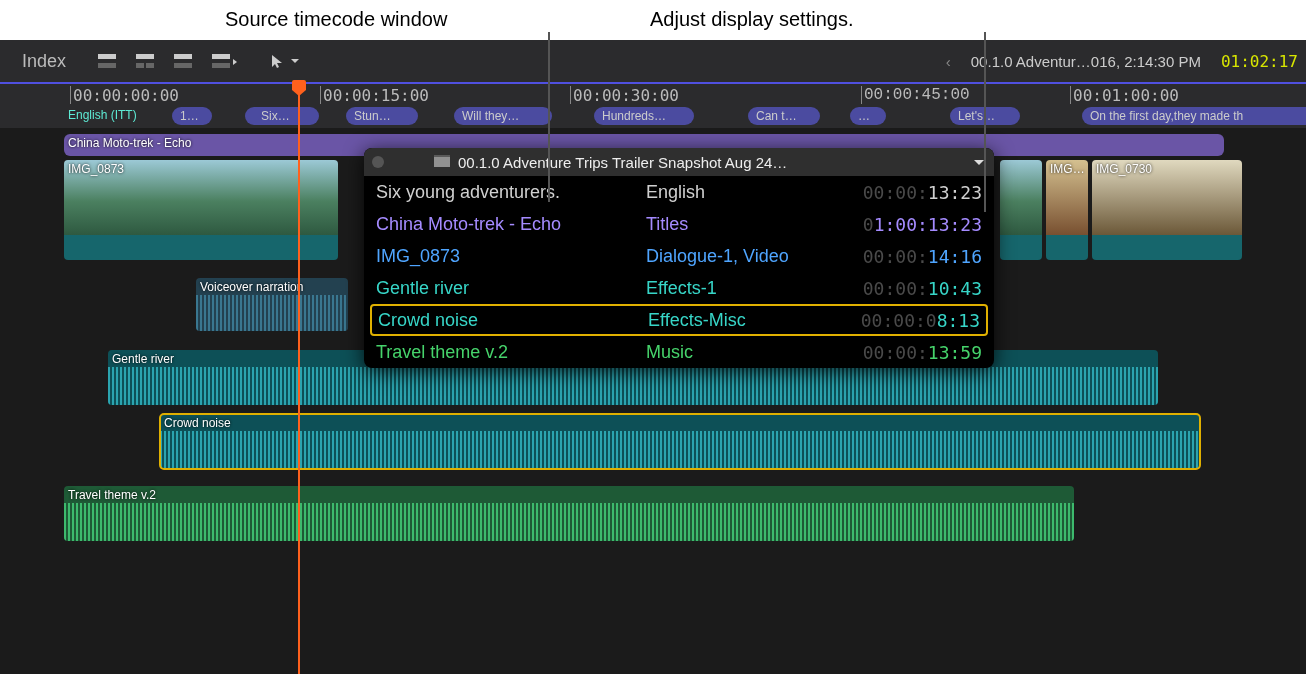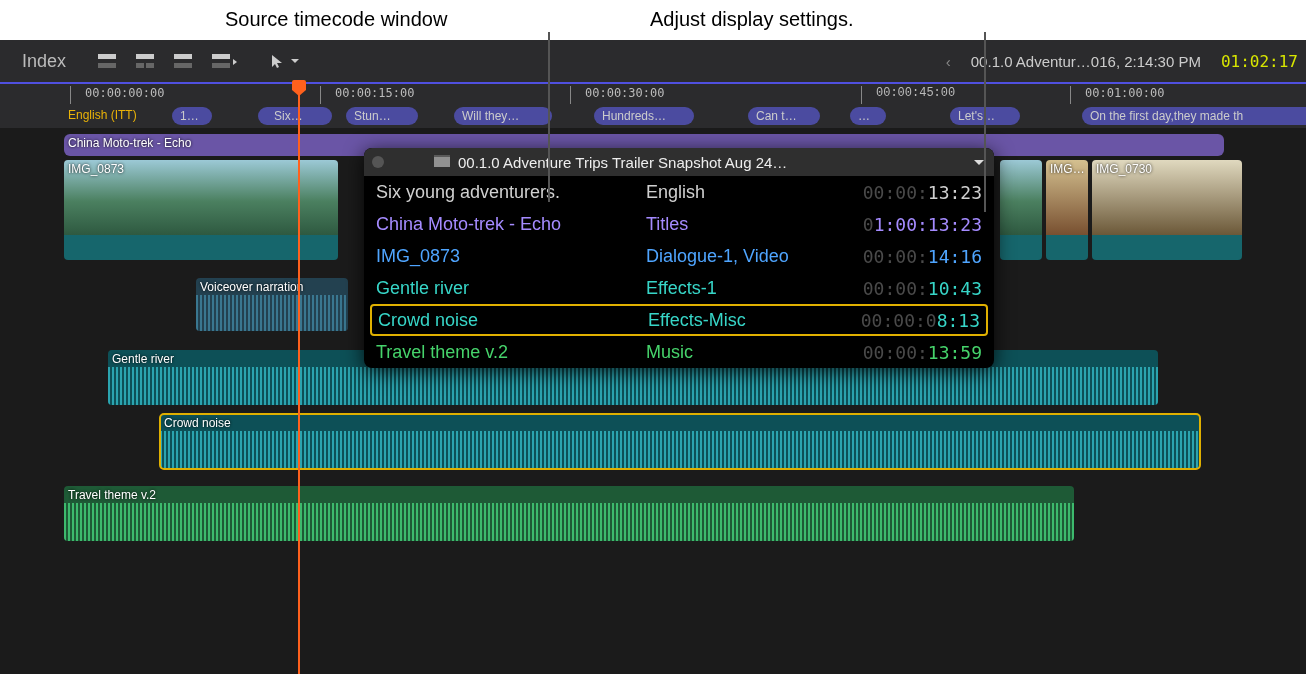--- a/index.html
+++ b/index.html
@@ -8,23 +8,23 @@
 .callout-line{position:absolute;top:32px;width:2px;background:#555;z-index:50;pointer-events:none;}
 .app{position:relative;height:634px;width:1306px;background:#1e1e1e;overflow:hidden;}
 .toolbar{height:42px;background:#2b2b2d;display:flex;align-items:center;border-bottom:2px solid #5050e0;}
 .toolbar .idx{color:#bbb;font-size:18px;margin:0 22px;}
 .toolbar .tool-icon{width:22px;height:22px;margin:0 8px;color:#ccc;}
 .toolbar .pointer{margin-left:30px;display:flex;align-items:center;color:#ccc;}
 .toolbar .spacer{flex:1;}
 .breadcrumb{color:#ccc;font-size:15px;margin-right:20px;}
 .master-tc{color:#d8e600;font-size:16px;margin-right:8px;font-family:monospace,monospace;}
 .ruler{position:relative;height:22px;background:#2b2b2d;}
-.tick{position:absolute;top:2px;color:#bbb;font-size:12px;border-left:1px solid #888;padding-left:14px;height:18px;font-family:monospace,monospace;}
+.tick{position:absolute;top:2px;color:#bbb;font-size:16px;border-left:1px solid #888;padding-left:2px;height:18px;font-family:monospace,monospace;}
 .captions{position:relative;height:22px;background:#2b2b2d;}
-.cap-lang{position:absolute;left:68px;top:2px;color:#eab308;font-size:12px;}
+.cap-lang{position:absolute;left:68px;top:2px;color:#5eead4;font-size:12px;}
 .cap-chip{position:absolute;top:1px;height:18px;background:#4b4ba0;color:#ccc;font-size:12px;border-radius:9px;padding:0 8px;line-height:18px;white-space:nowrap;overflow:hidden;}
 .tracks{position:relative;height:548px;background:#1b1b1b;}
 .clip{position:absolute;top:0;border-radius:4px;overflow:hidden;font-size:12px;color:#fff;}
 .clip-label{position:absolute;top:2px;left:4px;text-shadow:0 0 3px #000;}
 .video-thumb{background:linear-gradient(180deg,#9cc9d6 0%,#4b8060 55%,#2e5940 100%);height:75px;width:100%;}
 .wave-v{height:25px;background:#16666c;}
 .title-clip{background:#6a55a6;height:22px;border-radius:6px;}
 .audio-clip{background:#0d5057;}
 .audio-wave{height:38px;background:repeating-linear-gradient(90deg,#2ba4af 0 2px,#0d5057 2px 4px);margin-top:17px;}
 .audio-clip-green{background:#1e5a36;}
@@ -111,21 +111,21 @@
       <span class="tick" style="left: 70px;">00:00:00:00</span>
       <span class="tick" style="left: 320px;">00:00:15:00</span>
       <span class="tick" style="left: 570px;">00:00:30:00</span>
       <span class="tick" style="left: 861px; font-family: Liberation Mono, monospace;">00:00:45:00</span>
       <span class="tick" style="left: 1070px;">00:01:00:00</span>
     </div>
 
   <div class="captions" id="captions">
     <span class="cap-lang">English (ITT)</span>
   <span class="cap-chip" style="left: 172px; width: 24px;">1…</span>
-      <span class="cap-chip" style="left: 258px; width: 50px; padding-left: 16px;">Six…</span>
+      <span class="cap-chip" style="left: 245px; width: 50px; padding-left: 16px;">Six…</span>
       <span class="cap-chip" style="left: 346px; width: 56px;">Stun…</span>
       <span class="cap-chip" style="left: 454px; width: 82px;">Will they…</span>
       <span class="cap-chip" style="left: 594px; width: 84px;">Hundreds…</span>
       <span class="cap-chip" style="left: 748px; width: 56px;">Can t…</span>
       <span class="cap-chip" style="left: 850px; width: 20px;">…</span>
       <span class="cap-chip" style="left: 950px; width: 54px;">Let's…</span>
       <span class="cap-chip" style="left: 1082px; width: 224px;">On the first day,they made th</span>
     </div>
 
   <div class="tracks">

